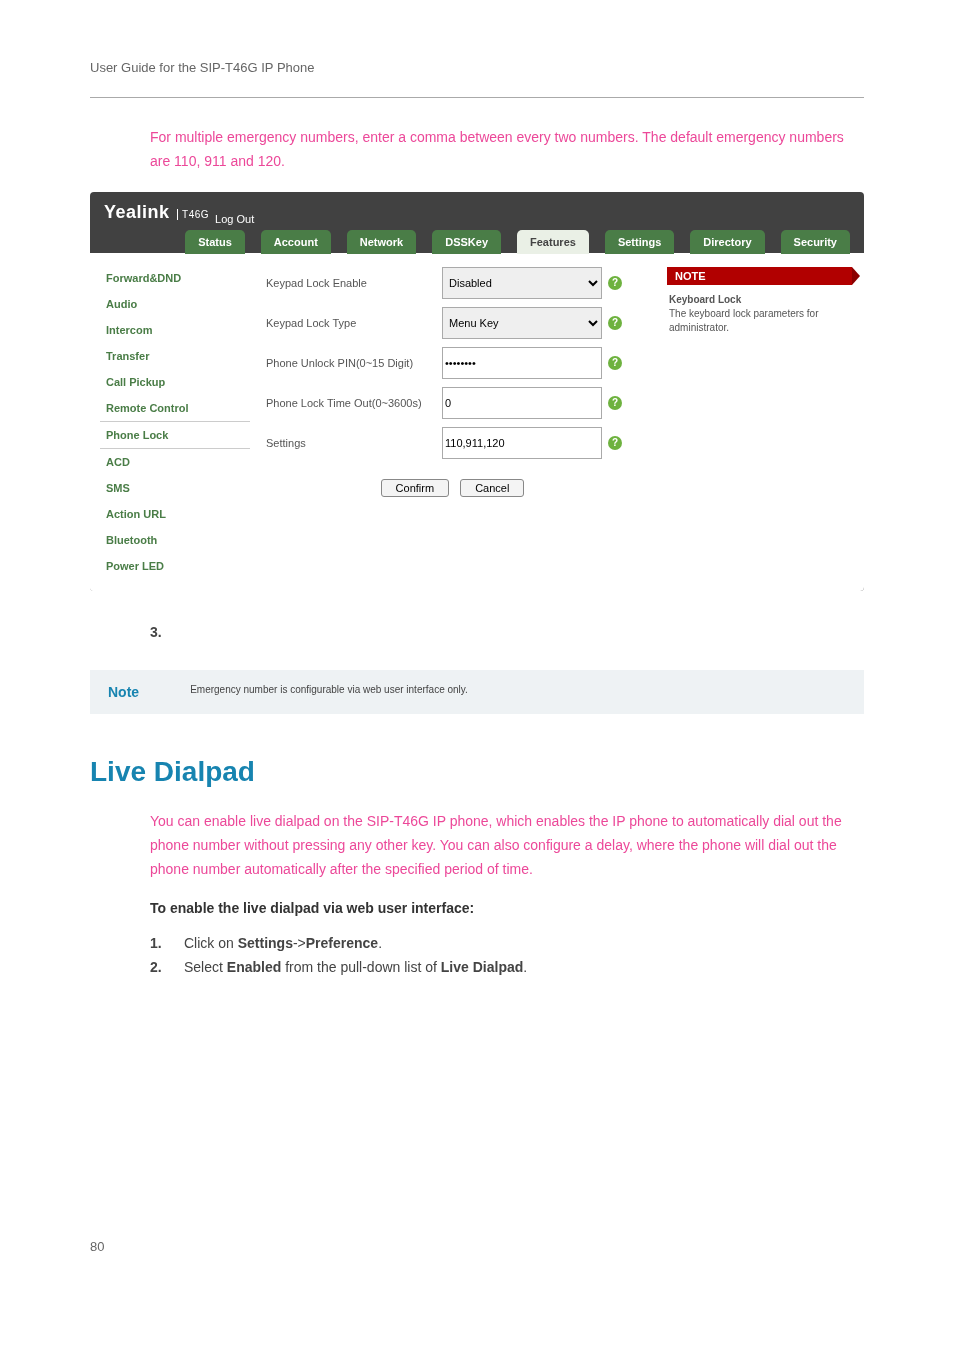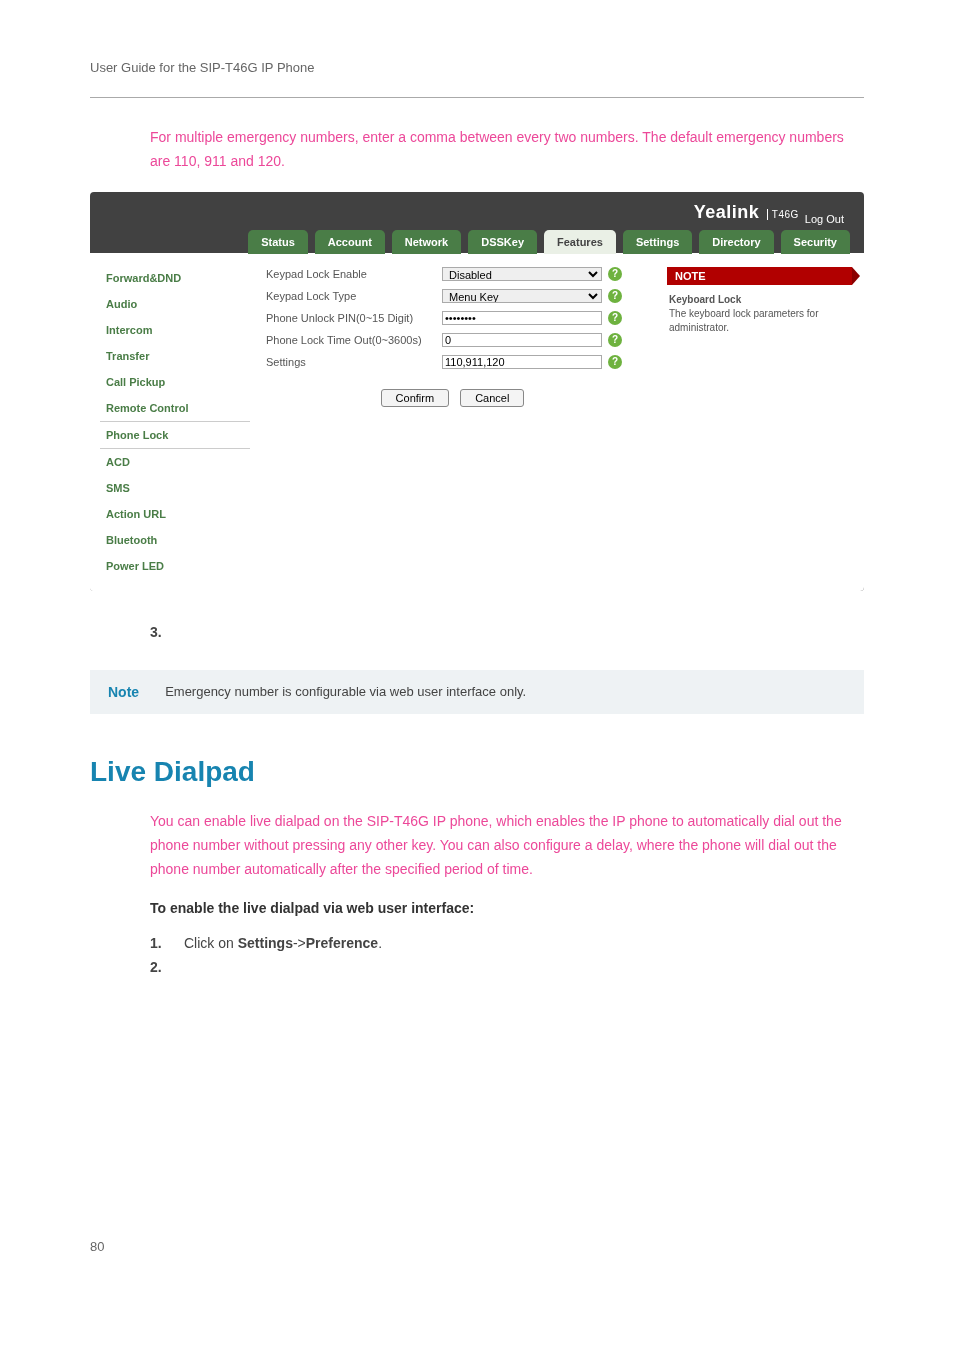--- a/index.html
+++ b/index.html
@@ -32,21 +32,21 @@
   
   .ui-box {
     margin: 14px 0 30px 0;
     background: #414141;
     border-radius: 4px;
     overflow: hidden;
     font-size: 11px;
   }
   .ui-top {
     display: flex;
-    justify-content: flex-end;
+    justify-content: flex-start;
     align-items: flex-end;
     padding: 10px 14px 0 14px;
   }
   .brand {
     color: #fff;
     font-size: 18px;
     font-weight: bold;
     letter-spacing: 0.5px;
     padding-bottom: 6px;
   }
@@ -57,21 +57,21 @@
     padding-left: 4px;
     margin-left: 2px;
   }
   .logout {
     color: #fff;
     font-size: 11px;
     padding: 4px 6px;
   }
   .tab-row {
     display: flex;
-    gap: 7px;
+    gap: 16px;
     padding: 0 14px;
     align-items: flex-start;
   }
   .tab {
     background: #4a7d47;
     color: #fff;
     padding: 6px 13px;
     border-top-left-radius: 5px;
     border-top-right-radius: 5px;
     font-weight: bold;
@@ -122,21 +122,21 @@
     color: #555;
     font-size: 11px;
   }
   .fctrl {
     width: 160px;
   }
   .fctrl select, .fctrl input {
     width: 100%;
     font-size: 11px;
     border: 1px solid #aaa;
-    height: 14px;
+    height: 32px;
     box-sizing: border-box;
     padding: 0 2px;
   }
   .help {
     width: 14px; height: 14px;
     background: #6eb23f;
     color: #fff;
     border-radius: 50%;
     font-size: 10px;
     font-weight: bold;
@@ -205,22 +205,23 @@
     padding: 14px 18px;
     margin: 0 0 42px 0;
     align-items: flex-start;
   }
   .doc-note .lbl {
     color: #1784b0;
     font-weight: bold;
     font-size: 14px;
   }
   .doc-note .txt {
-    font-size: 13px;
+    font-size: 10px;
     color: #444;
+    margin-left: 25px;
   }
 
   h2.section {
     color: #1784b0;
     font-size: 28px;
     font-weight: bold;
     margin: 0 0 22px 0;
   }
   .sub-bold {
     font-weight: bold;
@@ -338,17 +339,20 @@
 
   <ol class="step-list">
     <li>
       <span class="step-num">1.</span>
       <span>
         <span>Click on </span><b>Settings</b><span>-&gt;</span><b>Preference</b><span>.</span>
       </span>
     </li>
     <li>
       <span class="step-num">2.</span>
+      <span>
+        <span>Select </span><b>Enabled</b><span> from the pull-down list of </span><b>Live Dialpad</b><span>.</span>
+      </span>
     </li>
   </ol>
 
   <div class="footer-pg">80</div>
 </div>
 
 </body></html>

